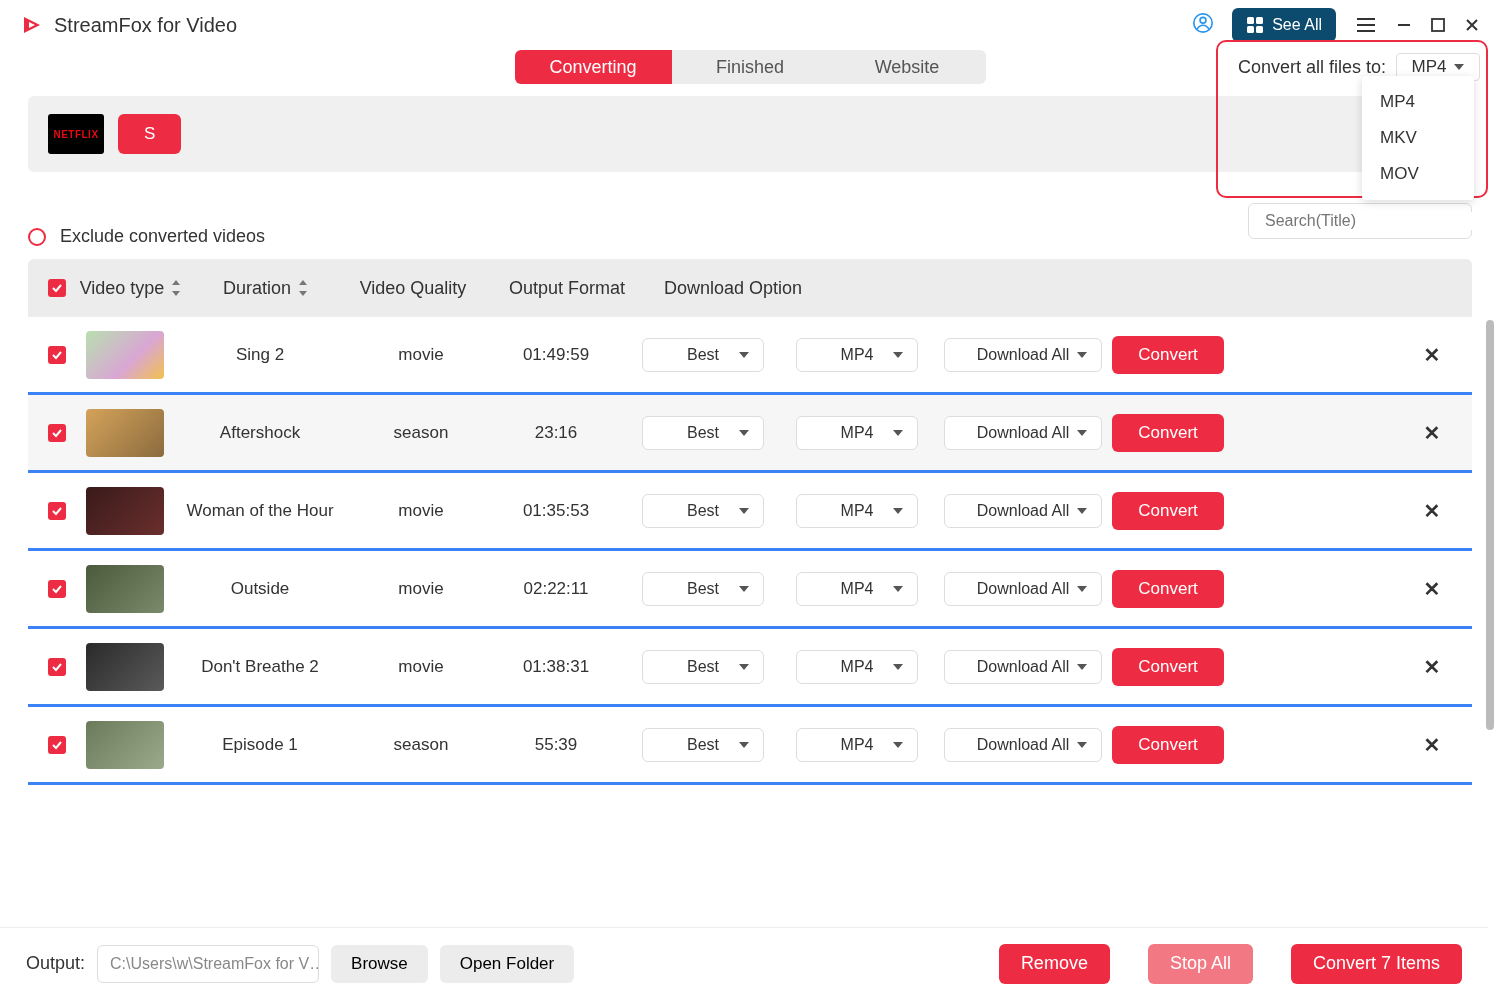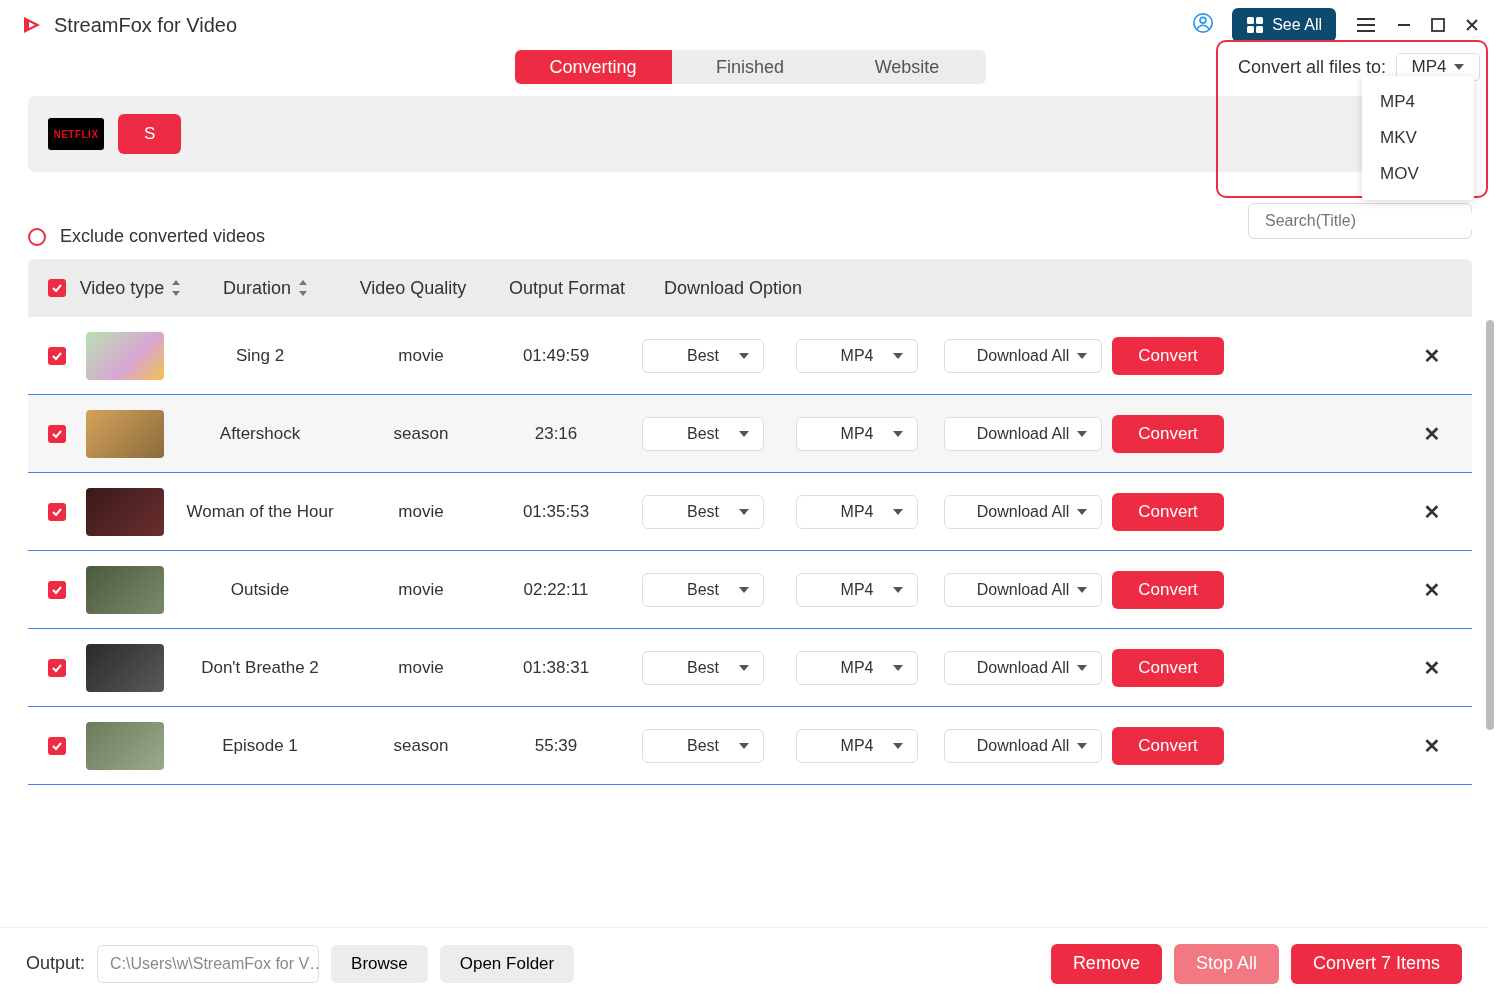--- a/index.html
+++ b/index.html
@@ -17,21 +17,21 @@
 .menu-icon svg { width: 24px; height: 24px; }
 .tabs-row { display: flex; align-items: center; padding: 0 20px 12px; position: relative; }
 .tabs-spacer-left { flex: 1; }
 .tabs { display: flex; border-radius: 6px; overflow: hidden; }
 .tab { width: 157px; height: 34px; display: flex; align-items: center; justify-content: center; font-size: 18px; cursor: pointer; background: #ececec; color: #555; }
 .tab.active { background: #ed2b42; color: #fff; }
 .tabs-spacer-right { flex: 1; display: flex; justify-content: flex-end; align-items: center; gap: 10px; }
 .convert-label { font-size: 18px; color: #333; }
 .format-select { width: 84px; height: 28px; border: 1px solid #ddd; border-radius: 4px; display: flex; align-items: center; justify-content: center; gap: 8px; cursor: pointer; font-size: 17px; background:#fff; }
 .url-bar { margin: 0 28px; background: #f0f0f0; border-radius: 6px; padding: 18px 20px; display: flex; align-items: center; gap: 14px; }
-.netflix-badge { width: 56px; height: 32px; background: #000; color: #e50914; font-size: 10px; font-weight: 800; display: flex; align-items: center; justify-content: center; border-radius: 3px; letter-spacing: 0.5px; }
+.netflix-badge { width: 56px; height: 40px; background: #000; color: #e50914; font-size: 10px; font-weight: 800; display: flex; align-items: center; justify-content: center; border-radius: 3px; letter-spacing: 0.5px; }
 .url-input { flex: 1; background: #fff; border: 1px solid #e5e5e5; border-radius: 4px; height: 40px; padding: 0 14px; font-size: 17px; color: #333; outline: none; }
 .search-btn { background: #ed2b42; color: #fff; border: none; border-radius: 6px; height: 40px; padding: 0 26px; font-size: 17px; cursor: pointer; }
 .filter-row { display: flex; align-items: center; justify-content: space-between; padding: 22px 28px 12px; }
 .exclude { display: flex; align-items: center; gap: 14px; font-size: 18px; color: #333; cursor: pointer; margin-top: 32px; }
 .circle-icon { width: 18px; height: 18px; border: 2.5px solid #ed2b42; border-radius: 50%; }
 .search-box { display: flex; align-items: center; border: 1px solid #ddd; border-radius: 6px; height: 36px; width: 224px; padding: 0 10px; gap: 6px; }
 .search-box input { border: none; outline: none; font-size: 16px; flex: 1; }
 .table { margin: 0 28px; }
 .table-header { background: #ececec; display: flex; align-items: center; height: 58px; padding: 0 20px; border-top-left-radius: 6px; border-top-right-radius: 6px; }
 .chk { width: 18px; height: 18px; background: #ed2b42; border-radius: 3px; display: flex; align-items: center; justify-content: center; cursor: pointer; flex-shrink: 0; }
@@ -39,40 +39,40 @@
 .col-title { width: 290px; padding-left: 20px; display:flex; align-items:center; gap:6px; }
 .col-type { width: 130px; text-align: center; display:flex; justify-content:center; align-items:center; gap:6px;}
 .col-duration { width: 140px; text-align: center; display:flex; justify-content:center; align-items:center; gap:6px;}
 .col-quality { width: 154px; text-align: center; }
 .col-format { width: 154px; text-align: center; }
 .col-download { width: 178px; text-align: center; }
 .col-action { flex: 1; }
 .col-remove { width: 40px; }
 .th { font-size: 18px; color: #333; }
 .sort-arrows { width: 12px; height: 16px; }
-.row { display: flex; align-items: center; height: 78px; padding: 0 20px; border-bottom: 1px solid #3b82f6; }
+.row { display: flex; align-items: center; height: 78px; padding: 0 20px; border-bottom: 3px solid #3b82f6; }
 .row:nth-child(2) { background: #f6f6f6; }
 .thumb { width: 78px; height: 48px; border-radius: 4px; background: linear-gradient(135deg,#888,#555); margin-left: 20px; flex-shrink: 0; background-size: cover; }
 .vtitle { flex:1; padding: 0 10px; text-align: center; font-size: 17px; }
 .title-cell { width: 290px; display: flex; align-items: center; }
 .cell-type { width: 130px; text-align: center; font-size: 17px; }
 .cell-dur { width: 140px; text-align: center; font-size: 17px; }
 .select-box { height: 34px; border: 1px solid #ddd; border-radius: 6px; display: flex; align-items: center; justify-content: center; gap: 12px; cursor: pointer; font-size: 16px; background:#fff; position: relative; }
 .select-box .caret { position: absolute; right: 14px; }
 .sel-quality { width: 122px; margin: 0 16px; }
 .sel-format { width: 122px; margin: 0 16px; }
 .sel-download { width: 158px; margin: 0 10px; }
 .convert-btn { background: #ed2b42; color: #fff; border: none; border-radius: 6px; height: 38px; width: 112px; font-size: 17px; cursor: pointer; margin-left: auto; }
 .row-remove { width: 40px; text-align: center; font-size: 20px; font-weight: bold; cursor: pointer; color: #333; }
 .footer { position: absolute; bottom: 0; left: 0; right: 12px; height: 72px; border-top: 1px solid #eee; display: flex; align-items: center; padding: 0 26px; gap: 12px; background: #fff; }
 .output-label { font-size: 18px; }
 .output-path { border: 1px solid #ddd; border-radius: 6px; height: 38px; width: 222px; padding: 0 12px; font-size: 16px; color: #888; display: flex; align-items: center; white-space: nowrap; overflow: hidden; text-overflow: ellipsis; }
 .gray-btn { background: #ececec; border: none; border-radius: 6px; height: 38px; padding: 0 20px; font-size: 17px; cursor: pointer; }
 .footer-spacer { flex: 1; }
-.red-btn { background: #ed2b42; color: #fff; border: none; border-radius: 6px; height: 40px; padding: 0 22px; font-size: 18px; cursor: pointer; }
+.red-btn { background: #ed2b42; color: #fff; border: none; border-radius: 6px; height: 40px; padding: 0 22px; font-size: 18px; cursor: pointer; margin-left: 26px; }
 .red-btn.faded { background: #f27984; }
 .highlight-box { position: absolute; top: 40px; right: 12px; width: 272px; height: 158px; border: 2.5px solid #ed2b42; border-radius: 10px; pointer-events: none; }
 .dropdown-menu { position: absolute; top: 76px; right: 26px; width: 112px; background: #fff; border-radius: 4px; box-shadow: 0 2px 10px rgba(0,0,0,0.15); z-index: 10; padding: 8px 0; }
 .dropdown-menu .opt { padding: 8px 18px; font-size: 17px; cursor: pointer; }
 .caret-down { display:inline-block; width:0; height:0; border-left:5px solid transparent; border-right:5px solid transparent; border-top:6px solid #555; }
 .scrollbar-thumb { position: absolute; right: 6px; top: 320px; width: 8px; height: 410px; background: #bbb; border-radius: 4px; }
 .win-btn { width:16px; height:16px; display:flex; align-items:center; justify-content:center; }
 .t0{background:linear-gradient(135deg,#b8e0b0,#d9a6d4 60%,#f2c14e);} .t1{background:linear-gradient(135deg,#d4a35a,#8b6b3e);} .t2{background:linear-gradient(135deg,#3a1a1a,#6b2e2e);} .t3{background:linear-gradient(135deg,#4a5a3a,#7a8a6a);} .t4{background:linear-gradient(135deg,#2a2a2a,#5a5a5a);} .t5{background:linear-gradient(135deg,#6a7a5a,#9aaa8a);}
 </style>
 </head>

